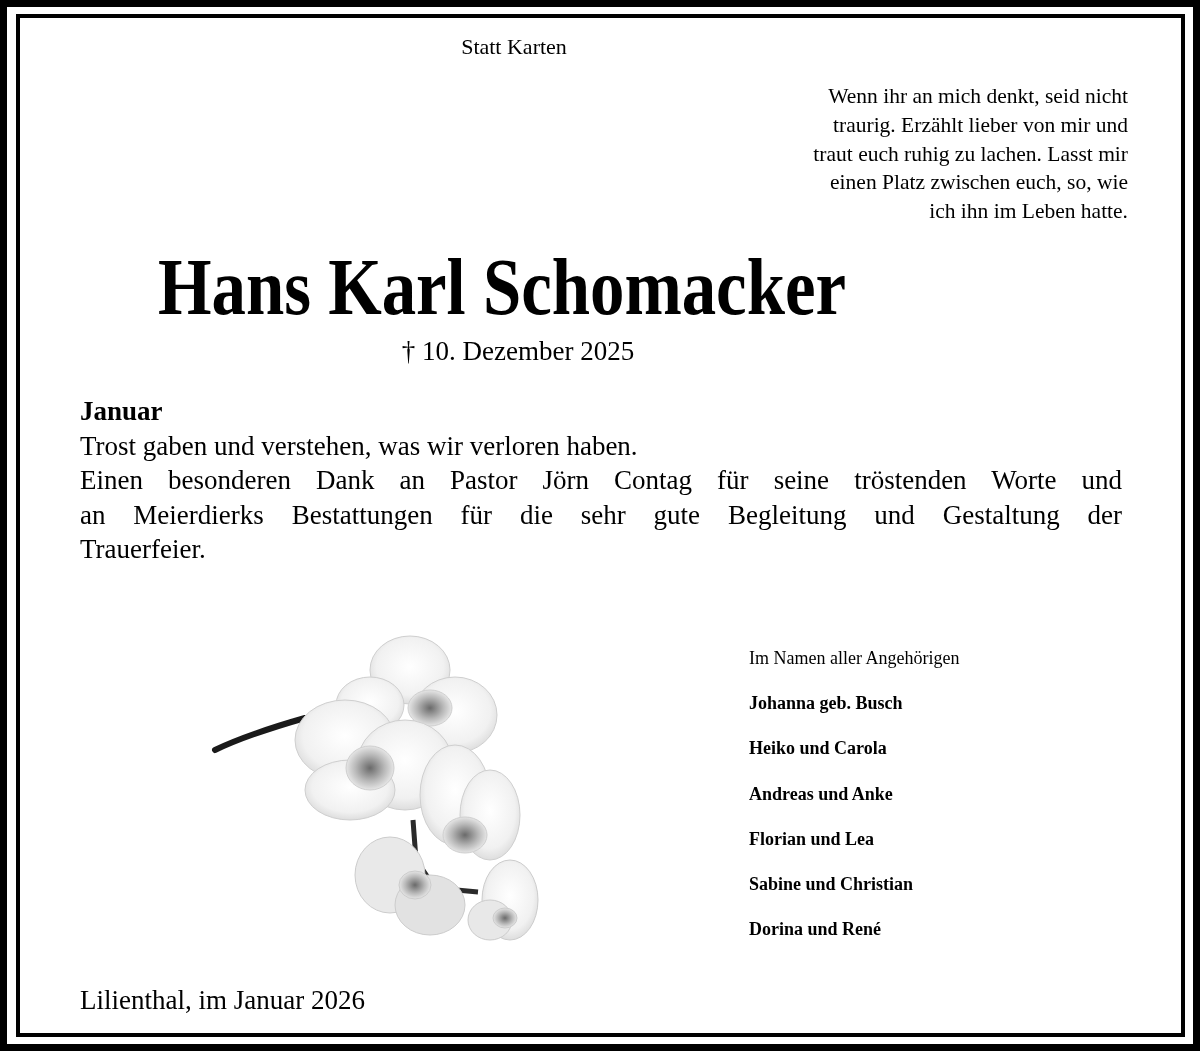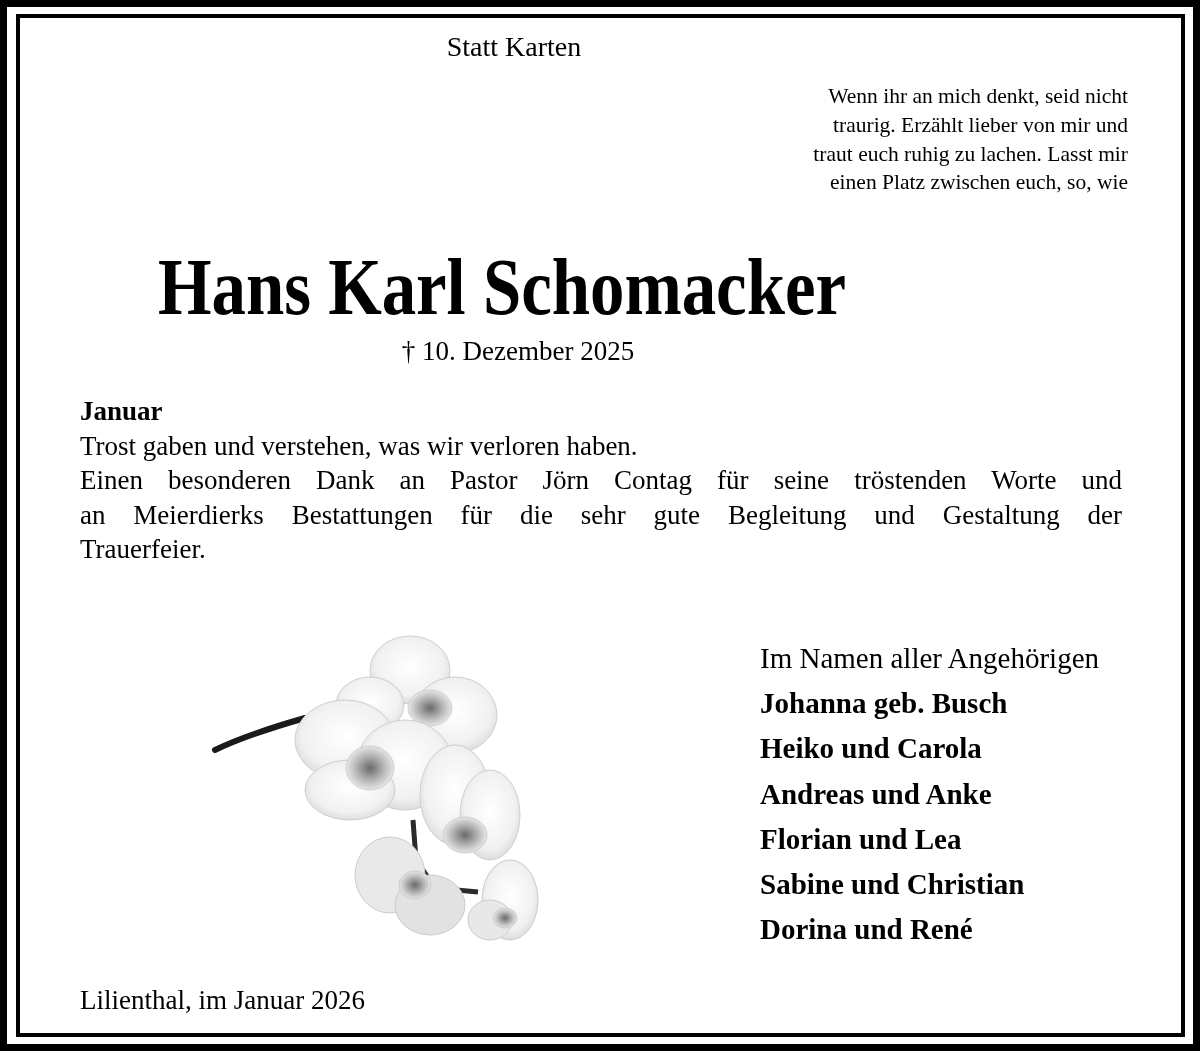--- a/index.html
+++ b/index.html
@@ -3,49 +3,50 @@
 <meta charset="utf-8">
 <style>
   html, body { margin: 0; padding: 0; background: #ffffff; }
   body { width: 1200px; height: 1051px; position: relative; overflow: hidden;
          font-family: "Liberation Serif", "DejaVu Serif", serif; color: #000; }
   .outer-frame { position: absolute; left: 0; top: 0; width: 1200px; height: 1051px;
                  box-sizing: border-box; border: 7px solid #000; }
   .inner-frame { position: absolute; left: 16px; top: 14px; width: 1169px; height: 1023px;
                  box-sizing: border-box; border: 4px solid #000; }
   .abs { position: absolute; white-space: nowrap; }
-  .header-note { left: 0; width: 1028px; top: 30px; text-align: center; font-size: 28px; line-height: 34px; }
+  .header-note { left: 0; width: 1028px; top: 30px; text-align: center; font-size: 22px; line-height: 34px; }
   .quote { left: 748px; top: 82px; width: 380px; font-size: 21.5px; line-height: 28.8px; white-space: normal; text-align: right; }
   .quote div { white-space: nowrap; }
   .name-title { left: 0; width: 1004px; top: 244px; text-align: center; }
   .name-title span { display: inline-block; font-weight: bold; font-size: 80px; line-height: 86px;
                      transform: scaleX(0.86); transform-origin: center; }
   .death-date { left: 0; width: 1036px; top: 334px; text-align: center; font-size: 27px; line-height: 34px; }
   .body-text { left: 80px; top: 394px; width: 1042px; font-size: 27px; line-height: 34.5px; white-space: normal; }
   .body-text .heading { font-weight: bold; }
   .body-text .j { text-align: justify; text-align-last: justify; }
   .body-text .nj { text-align: left; }
-  .signatories { left: 749px; top: 636px; font-size: 29px; line-height: 45.2px; margin-left: 11px; }
+  .signatories { left: 749px; top: 636px; font-size: 18px; line-height: 45.2px; }
   .signatories .name { font-weight: bold; }
   .place-date { left: 80px; top: 983px; font-size: 27px; line-height: 34px; }
   .orchid { position: absolute; left: 210px; top: 630px; width: 340px; height: 320px; }
 </style>
 </head>
 <body>
 
 <div class="outer-frame"></div>
 <div class="inner-frame"></div>
 
 <div class="abs header-note">Statt Karten</div>
 
 <div class="abs quote">
   <div>Wenn ihr an mich denkt, seid nicht</div>
   <div>traurig. Erzählt lieber von mir und</div>
   <div>traut euch ruhig zu lachen. Lasst mir</div>
   <div>einen Platz zwischen euch, so, wie</div>
+  <div>ich ihn im Leben hatte.</div>
 </div>
 
 <div class="abs name-title">
   <span>Hans Karl Schomacker</span>
 </div>
 
 <div class="abs death-date">
   <span>†</span>
   <span>10. Dezember 2025</span>
 </div>

